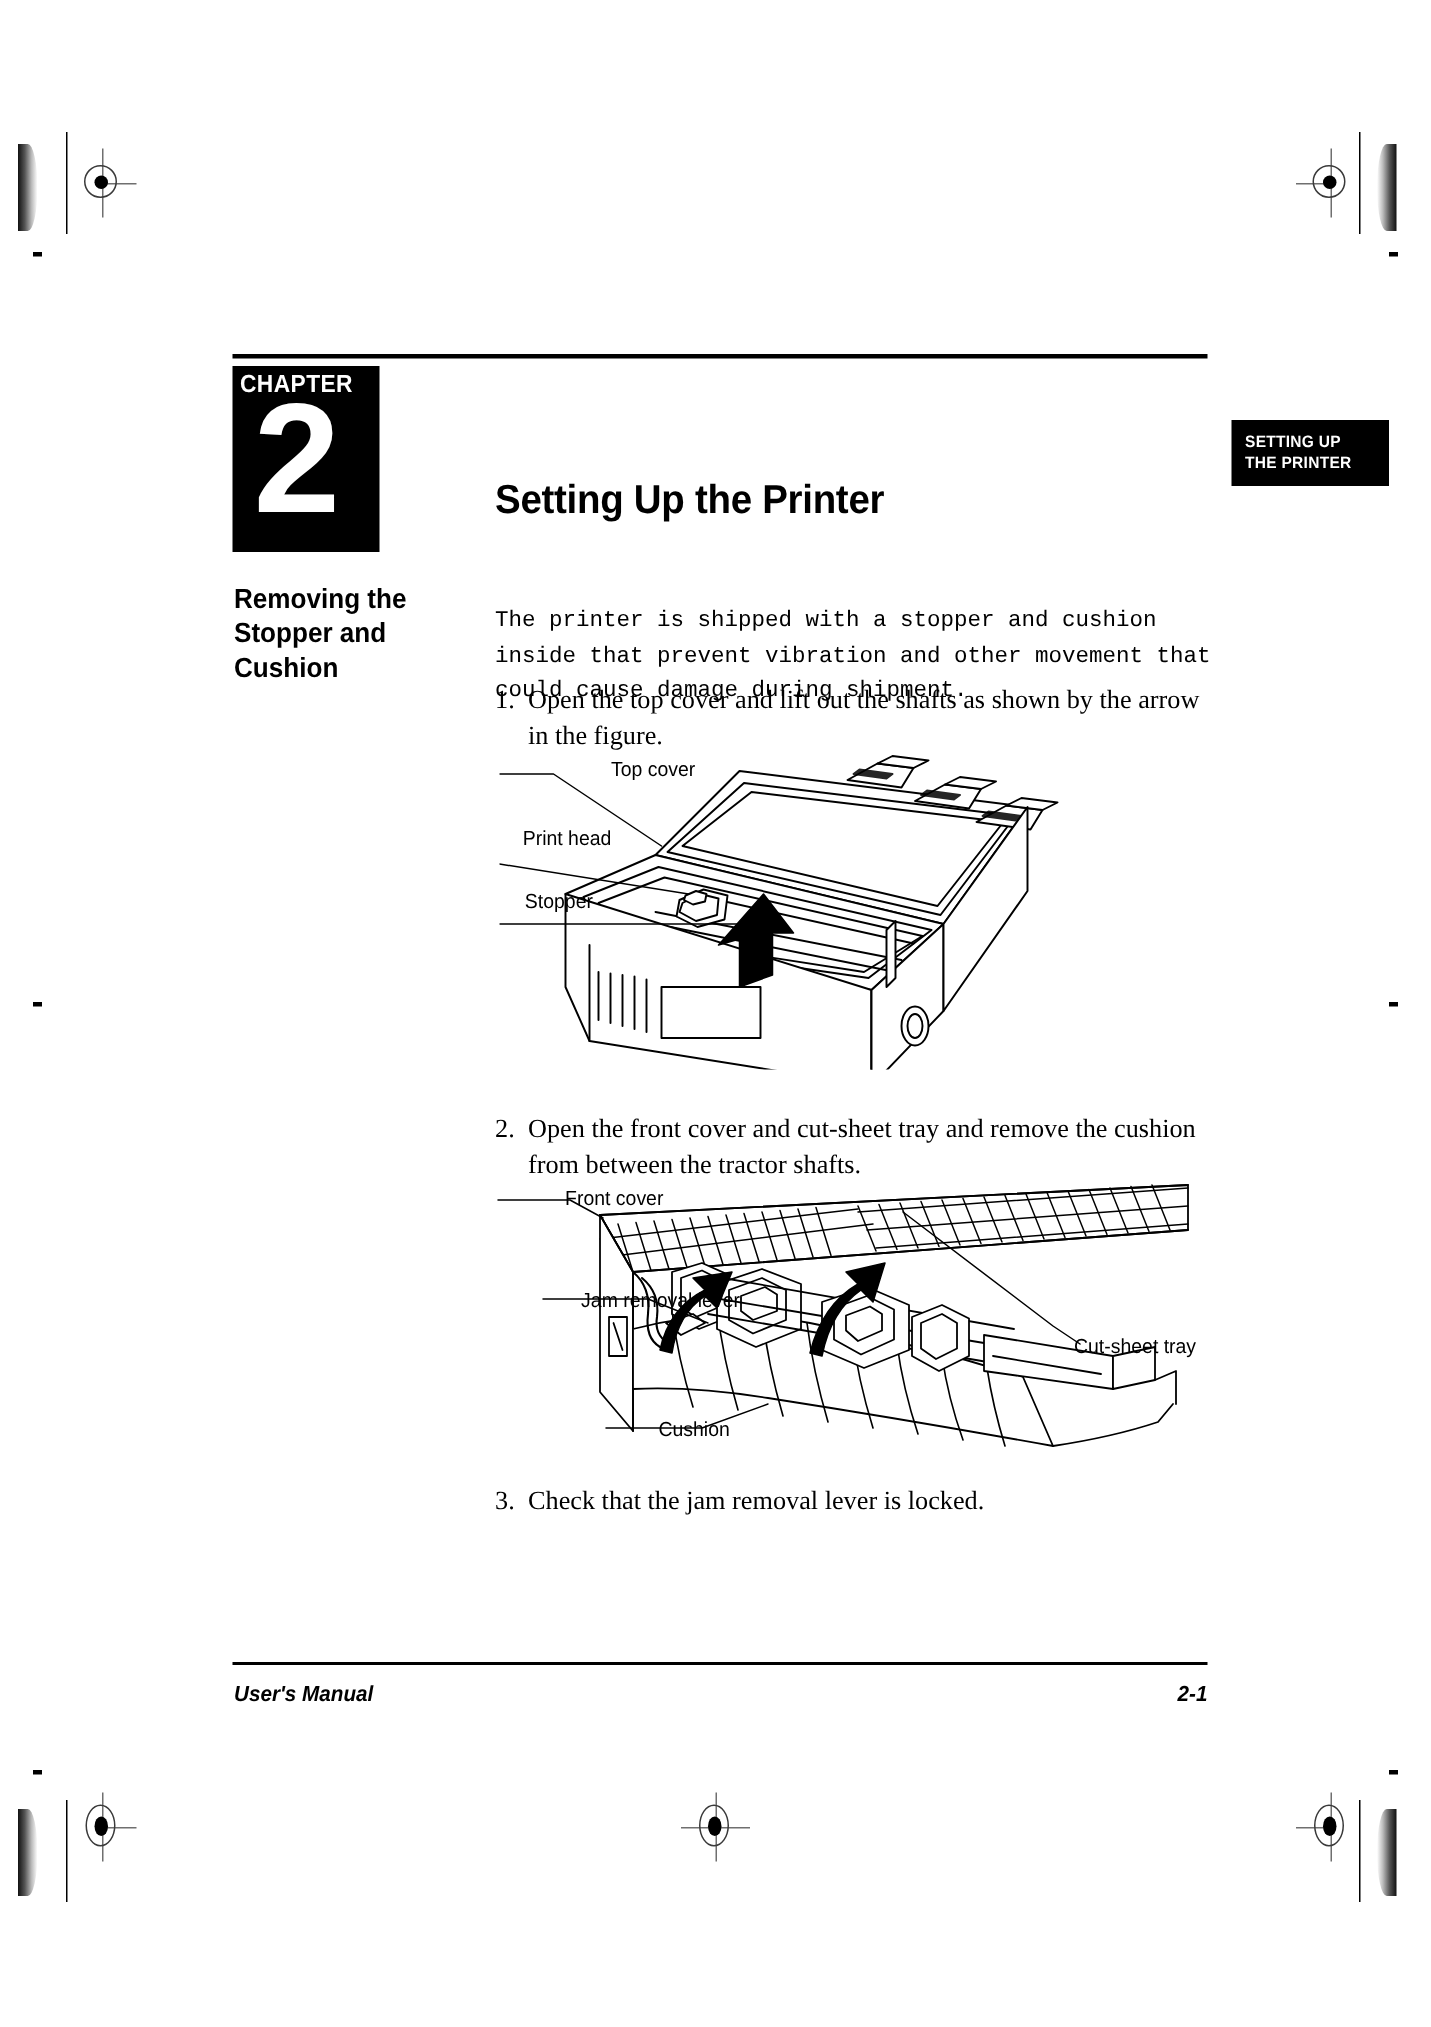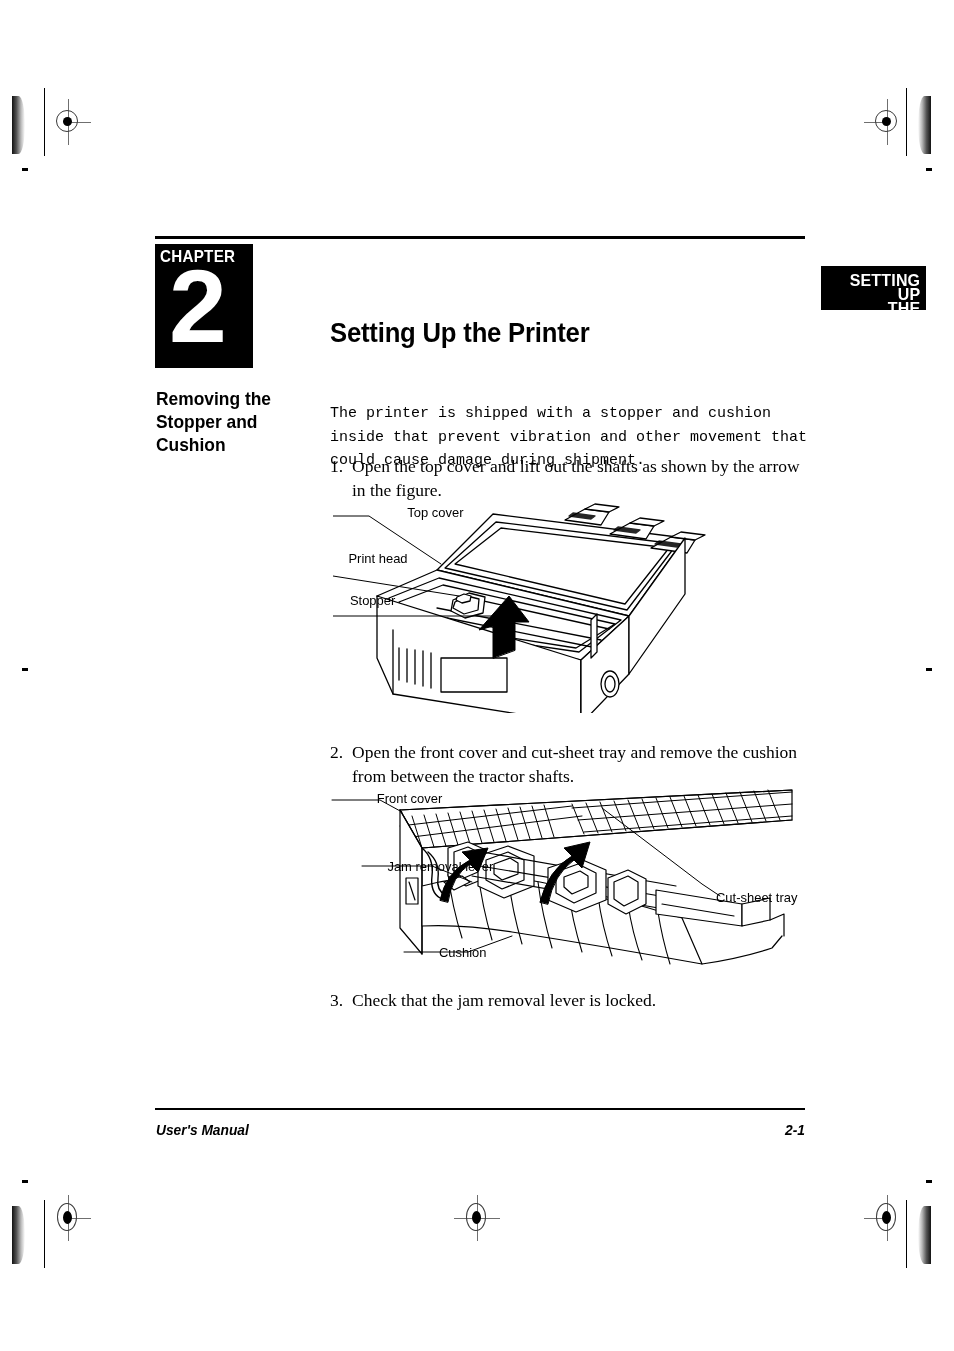--- a/index.html
+++ b/index.html
@@ -125,33 +125,32 @@
     font-weight: bold;
     font-size: 104px;
     line-height: 104px;
     letter-spacing: -2px;
   }
 
   
   .side-tab {
     position: absolute;
     left: 821px;
-    top: 266px;
+    top: 280px;
     width: 105px;
     height: 44px;
     background: #000;
     color: #fff;
     font-family: "Liberation Sans Narrow", "Liberation Sans", sans-serif;
     font-weight: bold;
-    font-size: 17px;
+    font-size: 11px;
     line-height: 14px;
     letter-spacing: 0.2px;
     padding: 8px 0 0 9px;
     box-sizing: border-box;
-    text-align: right;
   }
   .side-tab div { transform: scaleX(0.94); transform-origin: left top; }
 
   
   .doc-title {
     position: absolute;
     left: 330px;
     top: 318px;
     font-family: "Liberation Sans Narrow", "Liberation Sans", sans-serif;
     font-weight: bold;

